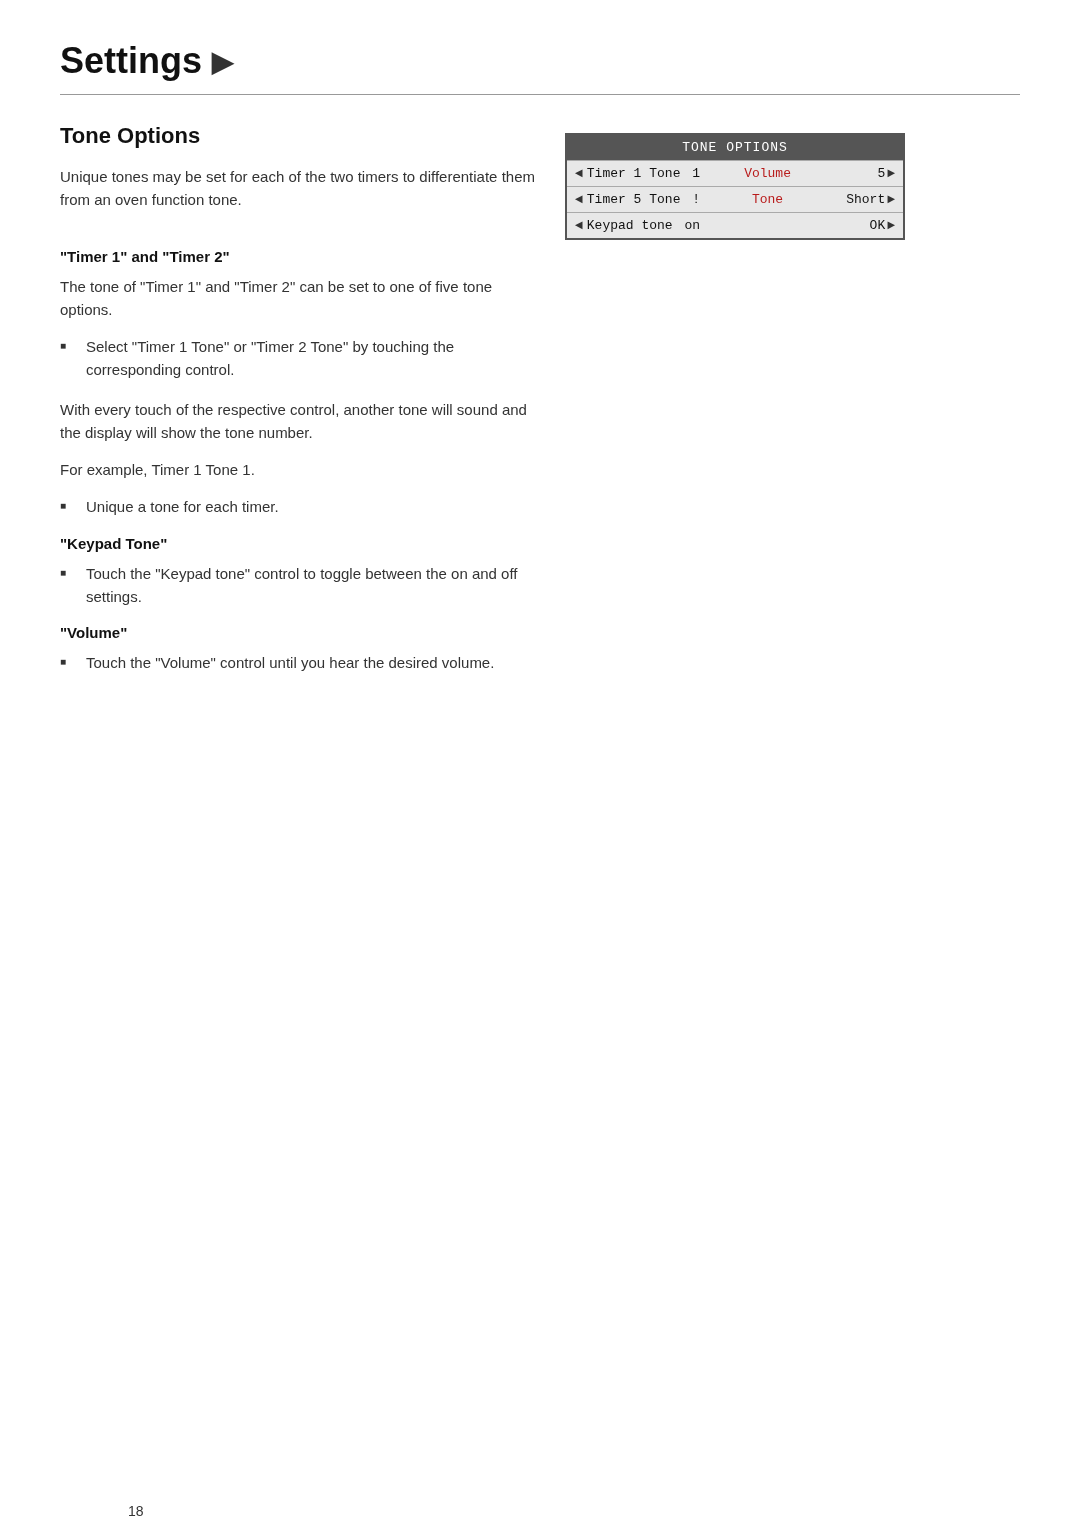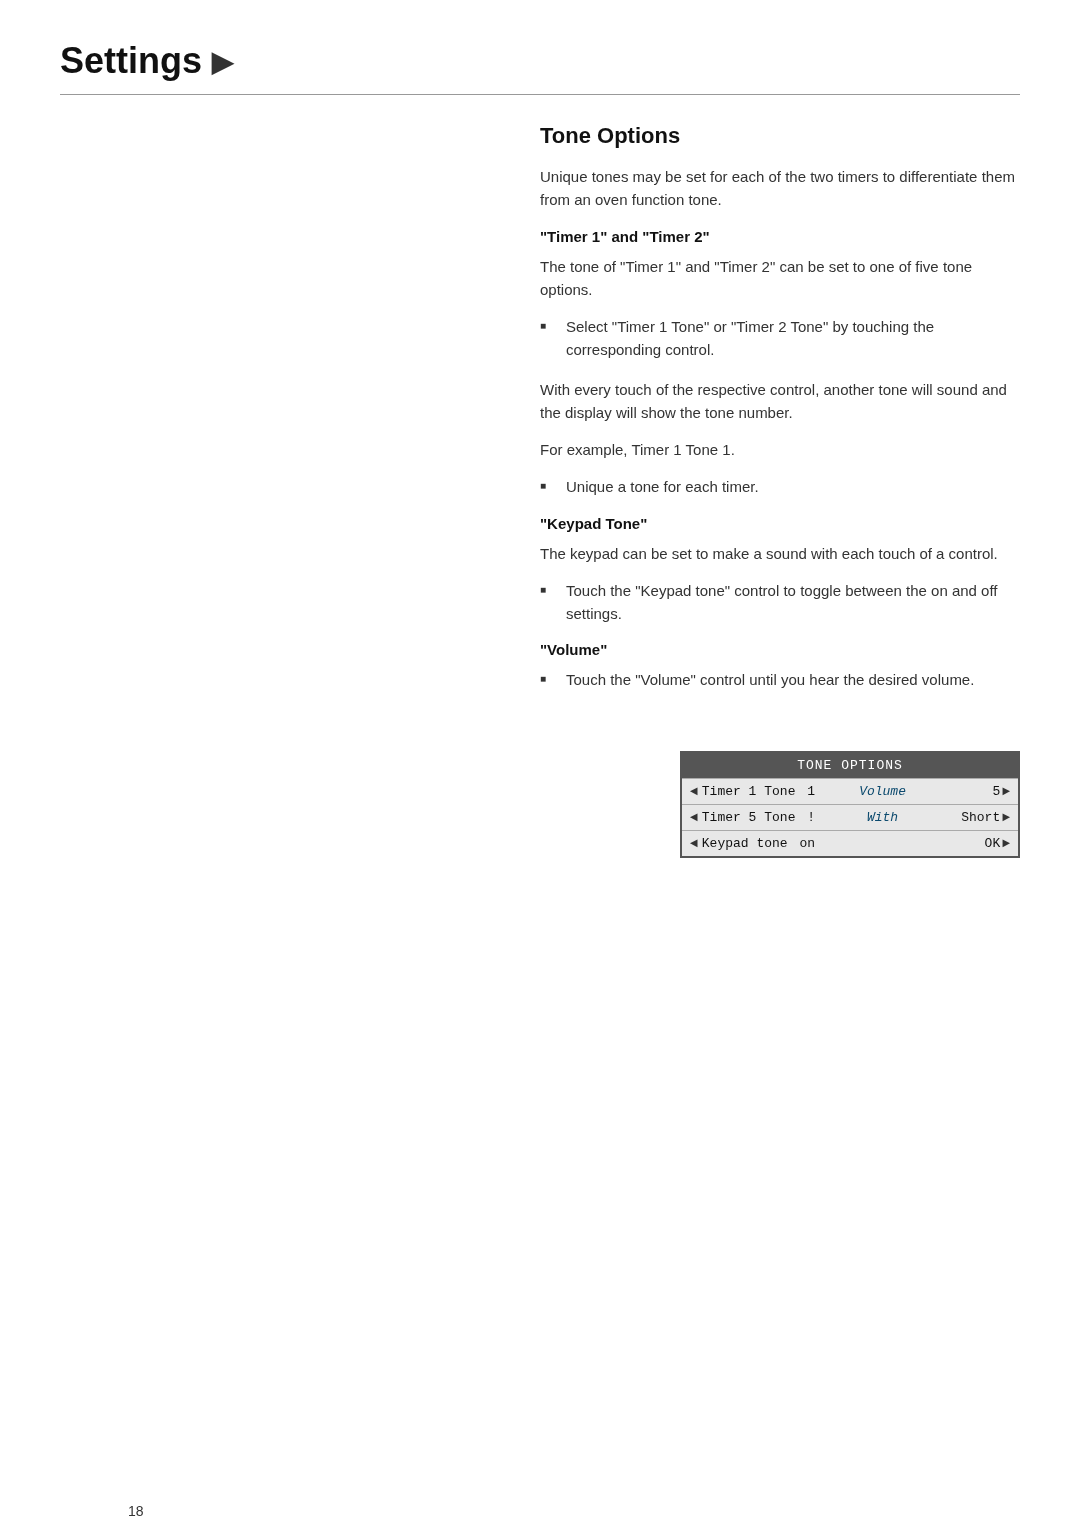--- a/index.html
+++ b/index.html
@@ -38,23 +38,22 @@
     }
 
     .divider {
       border: none;
       border-top: 1.5px solid #999999;
       margin-bottom: 28px;
     }
 
     .content-layout {
       display: flex;
-      gap: 33px;
-      align-items: flex-end;
-      flex-direction: column;
+      gap: 25px;
+      align-items: flex-start;
     }
 
     .left-column {
       flex: 1;
       max-width: 480px;
     }
 
     .right-column {
       flex: 0 0 auto;
       width: 340px;
@@ -65,21 +64,21 @@
       font-size: 22px;
       font-weight: bold;
       color: #111111;
       margin-bottom: 16px;
     }
 
     .intro-text {
       font-size: 15px;
       line-height: 1.55;
       color: #333333;
-      margin-bottom: 16px;
+      margin-bottom: 36px;
     }
 
     .subsection-title {
       font-size: 15px;
       font-weight: bold;
       color: #111111;
       margin-bottom: 10px;
     }
 
     .body-text {
@@ -167,22 +166,21 @@
       color: #111;
       font-family: 'Courier New', Courier, monospace;
       font-size: 13px;
     }
 
     .tone-row-center {
       flex: 1;
       text-align: center;
       font-family: 'Courier New', Courier, monospace;
       font-size: 13px;
-      color: #0c4a6e;
-      font-style: italic;
+      color: #b91c1c;
     }
 
     .tone-row-right {
       display: flex;
       align-items: center;
       gap: 2px;
       min-width: 60px;
       justify-content: flex-end;
     }
 
@@ -243,21 +241,20 @@
         <p class="body-text">For example, Timer 1 Tone 1.</p>
         <ul class="bullet-list">
           <li>Unique a tone for each timer.</li>
         </ul>
       </div>
 
       <div>
         <div class="subsection-title">
           <span>"Keypad Tone"</span>
         </div>
-        <p class="body-text">The keypad can be set to make a sound with each touch of a control.</p>
         <ul class="bullet-list">
           <li>Touch the "Keypad tone" control to toggle between the on and off settings.</li>
         </ul>
       </div>
 
       <div>
         <div class="subsection-title">
           <span>"Volume"</span>
         </div>
         <ul class="bullet-list">
@@ -283,21 +280,21 @@
             <span class="tone-row-arrow-right">►</span>
           </div>
         </div>
 
         <div class="tone-panel-row">
           <div class="tone-row-left">
             <span class="tone-row-arrow-left">◄</span>
             <span class="tone-row-label">Timer 5 Tone</span>
             <span class="tone-row-value">&nbsp;<span>!</span></span>
           </div>
-          <div class="tone-row-center">With</div>
+          <div class="tone-row-center">Tone</div>
           <div class="tone-row-right">
             <span class="tone-row-right-value">Short</span>
             <span class="tone-row-arrow-right">►</span>
           </div>
         </div>
 
         <div class="tone-panel-row">
           <div class="tone-row-left">
             <span class="tone-row-arrow-left">◄</span>
             <span class="tone-row-label">Keypad tone</span>

